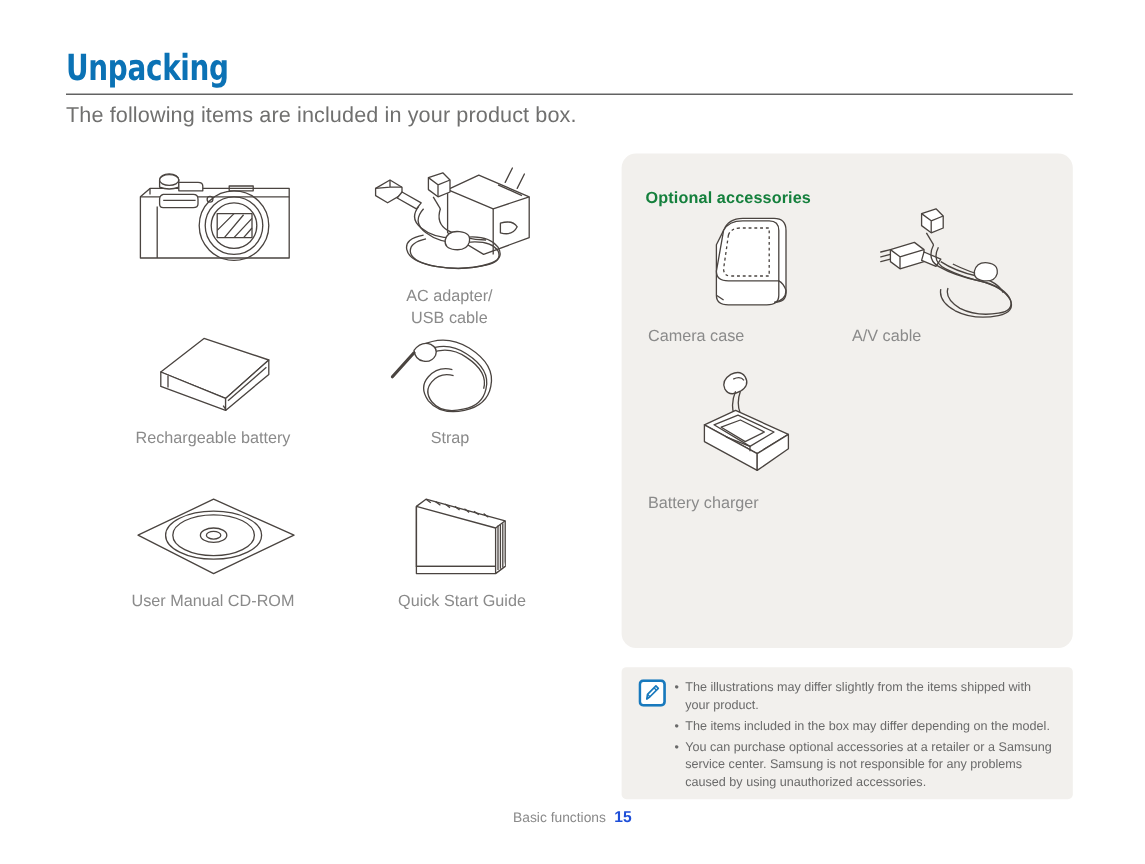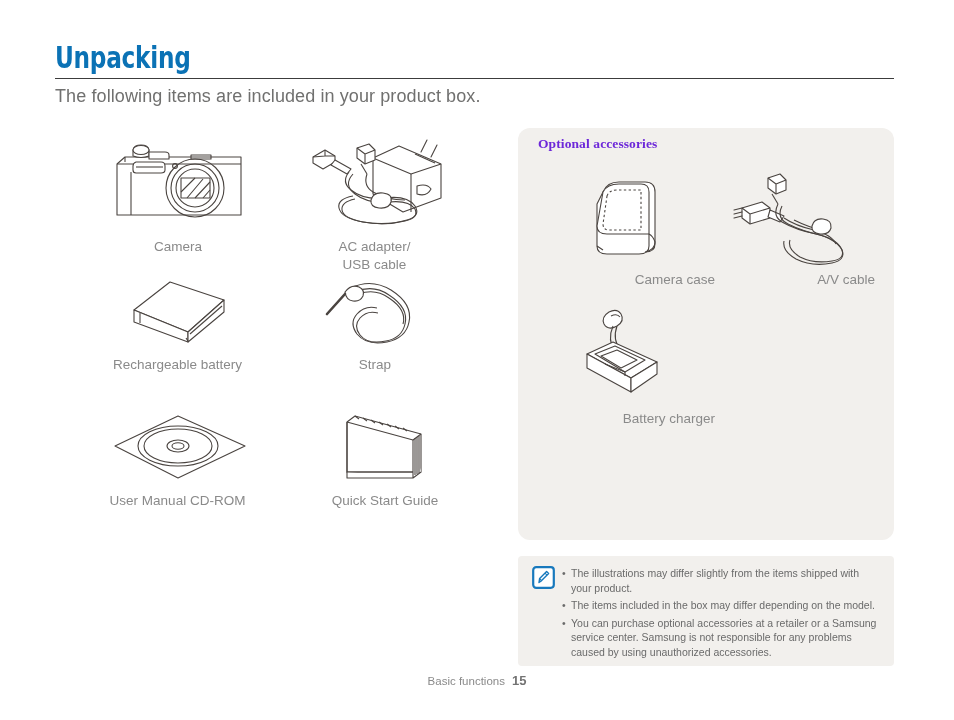--- a/index.html
+++ b/index.html
@@ -42,24 +42,24 @@
     font-size:13.5px;color:#8a8a8a;line-height:18px;margin-top:6px;
     white-space:pre-line;
   }
 
   
   .opt-panel{
     position:absolute;left:518px;top:128px;width:376px;height:412px;
     background:#f2f0ed;border-radius:12px;
   }
   .opt-title{
-    position:absolute;left:20px;top:8px;
-    font-size:13.5px;font-weight:bold;color:#6d28d9;letter-spacing:.1px;font-family:Liberation Serif, serif;
-  }
-  .opt-item{position:absolute;text-align:right;}
+    position:absolute;left:20px;top:29px;
+    font-size:13.5px;font-weight:bold;color:#15803d;letter-spacing:.1px;
+  }
+  .opt-item{position:absolute;text-align:left;}
   .opt-item .art{display:flex;align-items:flex-end;justify-content:center;}
   .opt-item .cap{font-size:13.5px;color:#8a8a8a;line-height:18px;margin-top:6px;}
 
   
   .note-box{
     position:absolute;left:518px;top:556px;width:376px;height:110px;
     background:#f2f0ed;border-radius:4px;
   }
   .note-icon{position:absolute;left:14px;top:10px;width:23px;height:23px;}
   .note-list{
@@ -68,21 +68,21 @@
   }
   .note-row{display:flex;margin-bottom:3px;}
   .note-bullet{width:9px;flex:0 0 9px;color:#6a6a6a;}
   .note-text{flex:1;}
 
   
   .footer{
     position:absolute;left:0;right:0;top:673px;text-align:center;
     font-size:11.5px;color:#8a8a8a;
   }
-  .footer .pg{font-weight:bold;color:#737373;font-size:13px;margin-left:7px;}
+  .footer .pg{font-weight:bold;color:#1d4ed8;font-size:13px;margin-left:7px;}
   svg{display:block;}
 </style>
 </head>
 <body>
 
 <div class="page">
 
   <div class="page-title">Unpacking</div>
   <div class="title-rule"></div>
   <div class="subtitle">The following items are included in your product box.</div>
@@ -105,21 +105,20 @@
             <path d="M88 23 L108 23 L108 27 L88 27 Z"></path>
             <circle cx="92" cy="56" r="29"></circle>
             <circle cx="92" cy="56" r="24"></circle>
             <circle cx="92" cy="56" r="19"></circle>
             <rect x="78" y="46" width="29" height="20"></rect>
             <path d="M78 60 L92 46 M84 66 L100 47 M92 66 L107 50 M100 66 L107 58"></path>
             <path d="M28 40 L28 83"></path>
           </g>
         </svg>
       </div>
-      <div class="cap">Camera</div>
     </div>
 
     <div class="item" style="left:232px;top:12px;width:175px;">
       <div class="art" style="height:100px;">
         <svg width="160" height="100" viewBox="0 0 160 100">
           <g fill="none" stroke="#4a4440" stroke-width="1.1" stroke-linejoin="round">
 
             <path d="M78 26 L104 14 L146 32 L146 66 L108 80 L78 62 Z" fill="#fff"></path>
             <path d="M78 26 L116 42 L146 32"></path>
             <path d="M116 42 L116 80"></path>

